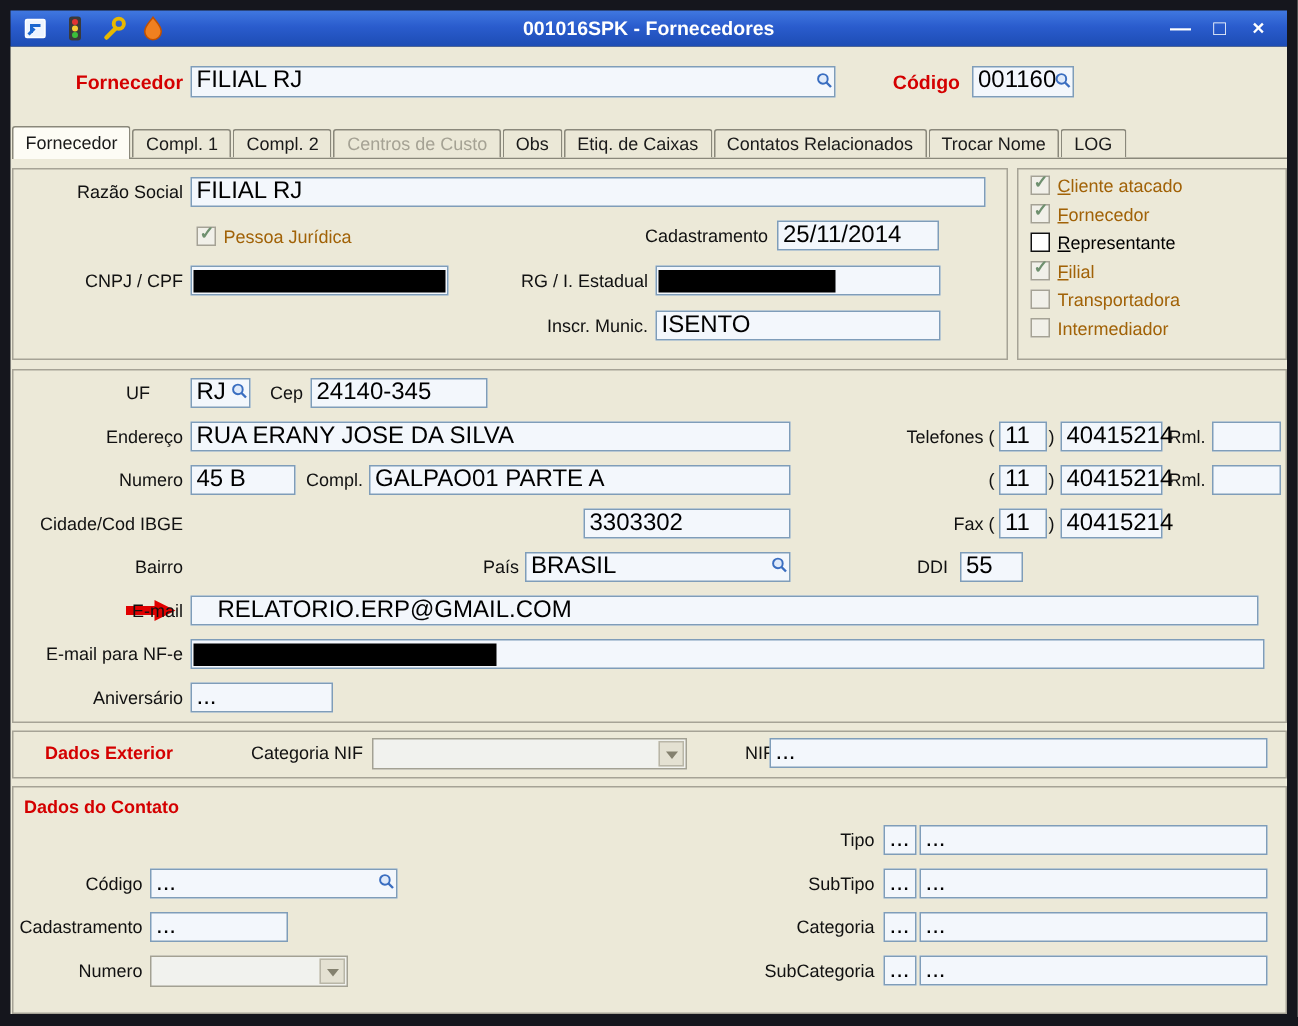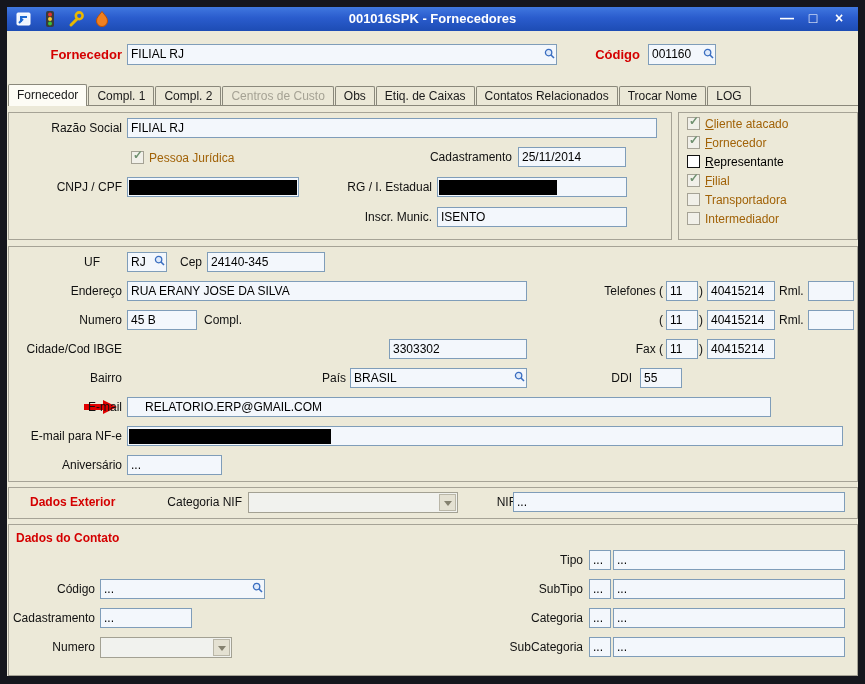--- a/index.html
+++ b/index.html
@@ -12,21 +12,21 @@
            font-weight:bold; font-size:13px; line-height:24px; }
   .tb-icons { position:absolute; left:8px; top:3px; display:flex; gap:8px; z-index:2; }
   .winbtns { position:absolute; right:8px; top:3px; display:flex; gap:4px; z-index:2; }
   .winbtn { width:22px; height:18px; color:#fff; font-weight:bold; font-size:14px;
             line-height:17px; text-align:center; }
   .lbl { position:absolute; font-size:12px; line-height:20px; color:#111; white-space:nowrap; }
   .r { text-align:right; }
   .red { color:#d40000; font-weight:bold; }
   .big { font-size:13px; }
   .fld { position:absolute; height:20px; background:#f3f7fc; border:1px solid #7f9db9;
-         font-size:12px; line-height:18px; padding:0 3px; color:#000; white-space:nowrap; }
+         font-size:16px; line-height:18px; padding:0 3px; color:#000; white-space:nowrap; }
   .gbox { position:absolute; border:1px solid #a6a396; }
   .tabbar { position:absolute; left:8px; top:84px; width:850px; height:22px; display:flex;
             align-items:flex-end; border-bottom:1px solid #8a887b; }
   .tab { height:19px; line-height:18px; padding:0 8px; font-size:12px; background:#ebe8d7;
          border:1px solid #8a887b; border-bottom:none; border-radius:2px 2px 0 0;
          margin-right:1px; color:#1a1a1a; white-space:nowrap; }
   .tab.active { height:22px; line-height:21px; background:#fdfcf5; margin-bottom:-1px;
                 position:relative; z-index:2; }
   .tab.disabled { color:#a5a294; }
   .cb { position:absolute; width:13px; height:13px; background:#fff; border:1px solid #9aa5b5; }
@@ -167,20 +167,21 @@
   <div class="lbl r" style="left:575px;top:281px;width:88px;">Telefones (</div>
   <div class="fld" style="left:666px;top:281px;width:32px;"><span>11</span></div>
   <div class="lbl" style="left:699px;top:281px;width:8px;">)</div>
   <div class="fld" style="left:707px;top:281px;width:68px;"><span>40415214</span></div>
   <div class="lbl" style="left:779px;top:281px;width:26px;">Rml.</div>
   <div class="fld" style="left:808px;top:281px;width:46px;"><span></span></div>
 
   <div class="lbl r" style="left:20px;top:310px;width:102px;">Numero</div>
   <div class="fld" style="left:127px;top:310px;width:70px;"><span>45 B</span></div>
   <div class="lbl r" style="left:198px;top:310px;width:44px;">Compl.</div>
+  <div class="fld" style="left:246px;top:310px;width:281px;"><span>GALPAO01 PARTE A</span></div>
   <div class="lbl r" style="left:648px;top:310px;width:15px;">(</div>
   <div class="fld" style="left:666px;top:310px;width:32px;"><span>11</span></div>
   <div class="lbl" style="left:699px;top:310px;width:8px;">)</div>
   <div class="fld" style="left:707px;top:310px;width:68px;"><span>40415214</span></div>
   <div class="lbl" style="left:779px;top:310px;width:26px;">Rml.</div>
   <div class="fld" style="left:808px;top:310px;width:46px;"><span></span></div>
 
   <div class="lbl r" style="left:8px;top:339px;width:114px;">Cidade/Cod IBGE</div>
   <div class="fld" style="left:389px;top:339px;width:138px;"><span>3303302</span></div>
   <div class="lbl r" style="left:612px;top:339px;width:51px;">Fax (</div>
@@ -197,21 +198,21 @@
           <line x1="7" y1="7" x2="10" y2="10" stroke="#3a6ec0" stroke-width="1.6"></line>
         </svg></span>
   </div>
   <div class="lbl r" style="left:598px;top:368px;width:34px;">DDI</div>
   <div class="fld" style="left:640px;top:368px;width:42px;"><span>55</span></div>
 
   <span style="position:absolute;left:84px;top:400px;"><svg width="34" height="14" viewBox="0 0 34 14">
         <path d="M0 4 h19 V0 l14 7 -14 7 v-4 H0 z" fill="#e00000"></path>
       </svg></span>
   <div class="lbl r" style="left:60px;top:397px;width:62px;">E-mail</div>
-  <div class="fld" style="left:127px;top:397px;width:644px;padding-left:17px;"><span>RELATORIO.ERP@GMAIL.COM</span></div>
+  <div class="fld" style="left:127px;top:397px;width:712px;padding-left:17px;"><span>RELATORIO.ERP@GMAIL.COM</span></div>
 
   <div class="lbl r" style="left:12px;top:426px;width:110px;">E-mail para NF-e</div>
   <div class="fld" style="left:127px;top:426px;width:716px;">
       <span class="redact" style="left:1px;width:202px;"></span>
     </div>
 
   <div class="lbl r" style="left:20px;top:455px;width:102px;">Aniversário</div>
   <div class="fld" style="left:127px;top:455px;width:95px;"><span>...</span></div>
 
   <div class="lbl red" style="left:30px;top:492px;">Dados Exterior</div>

